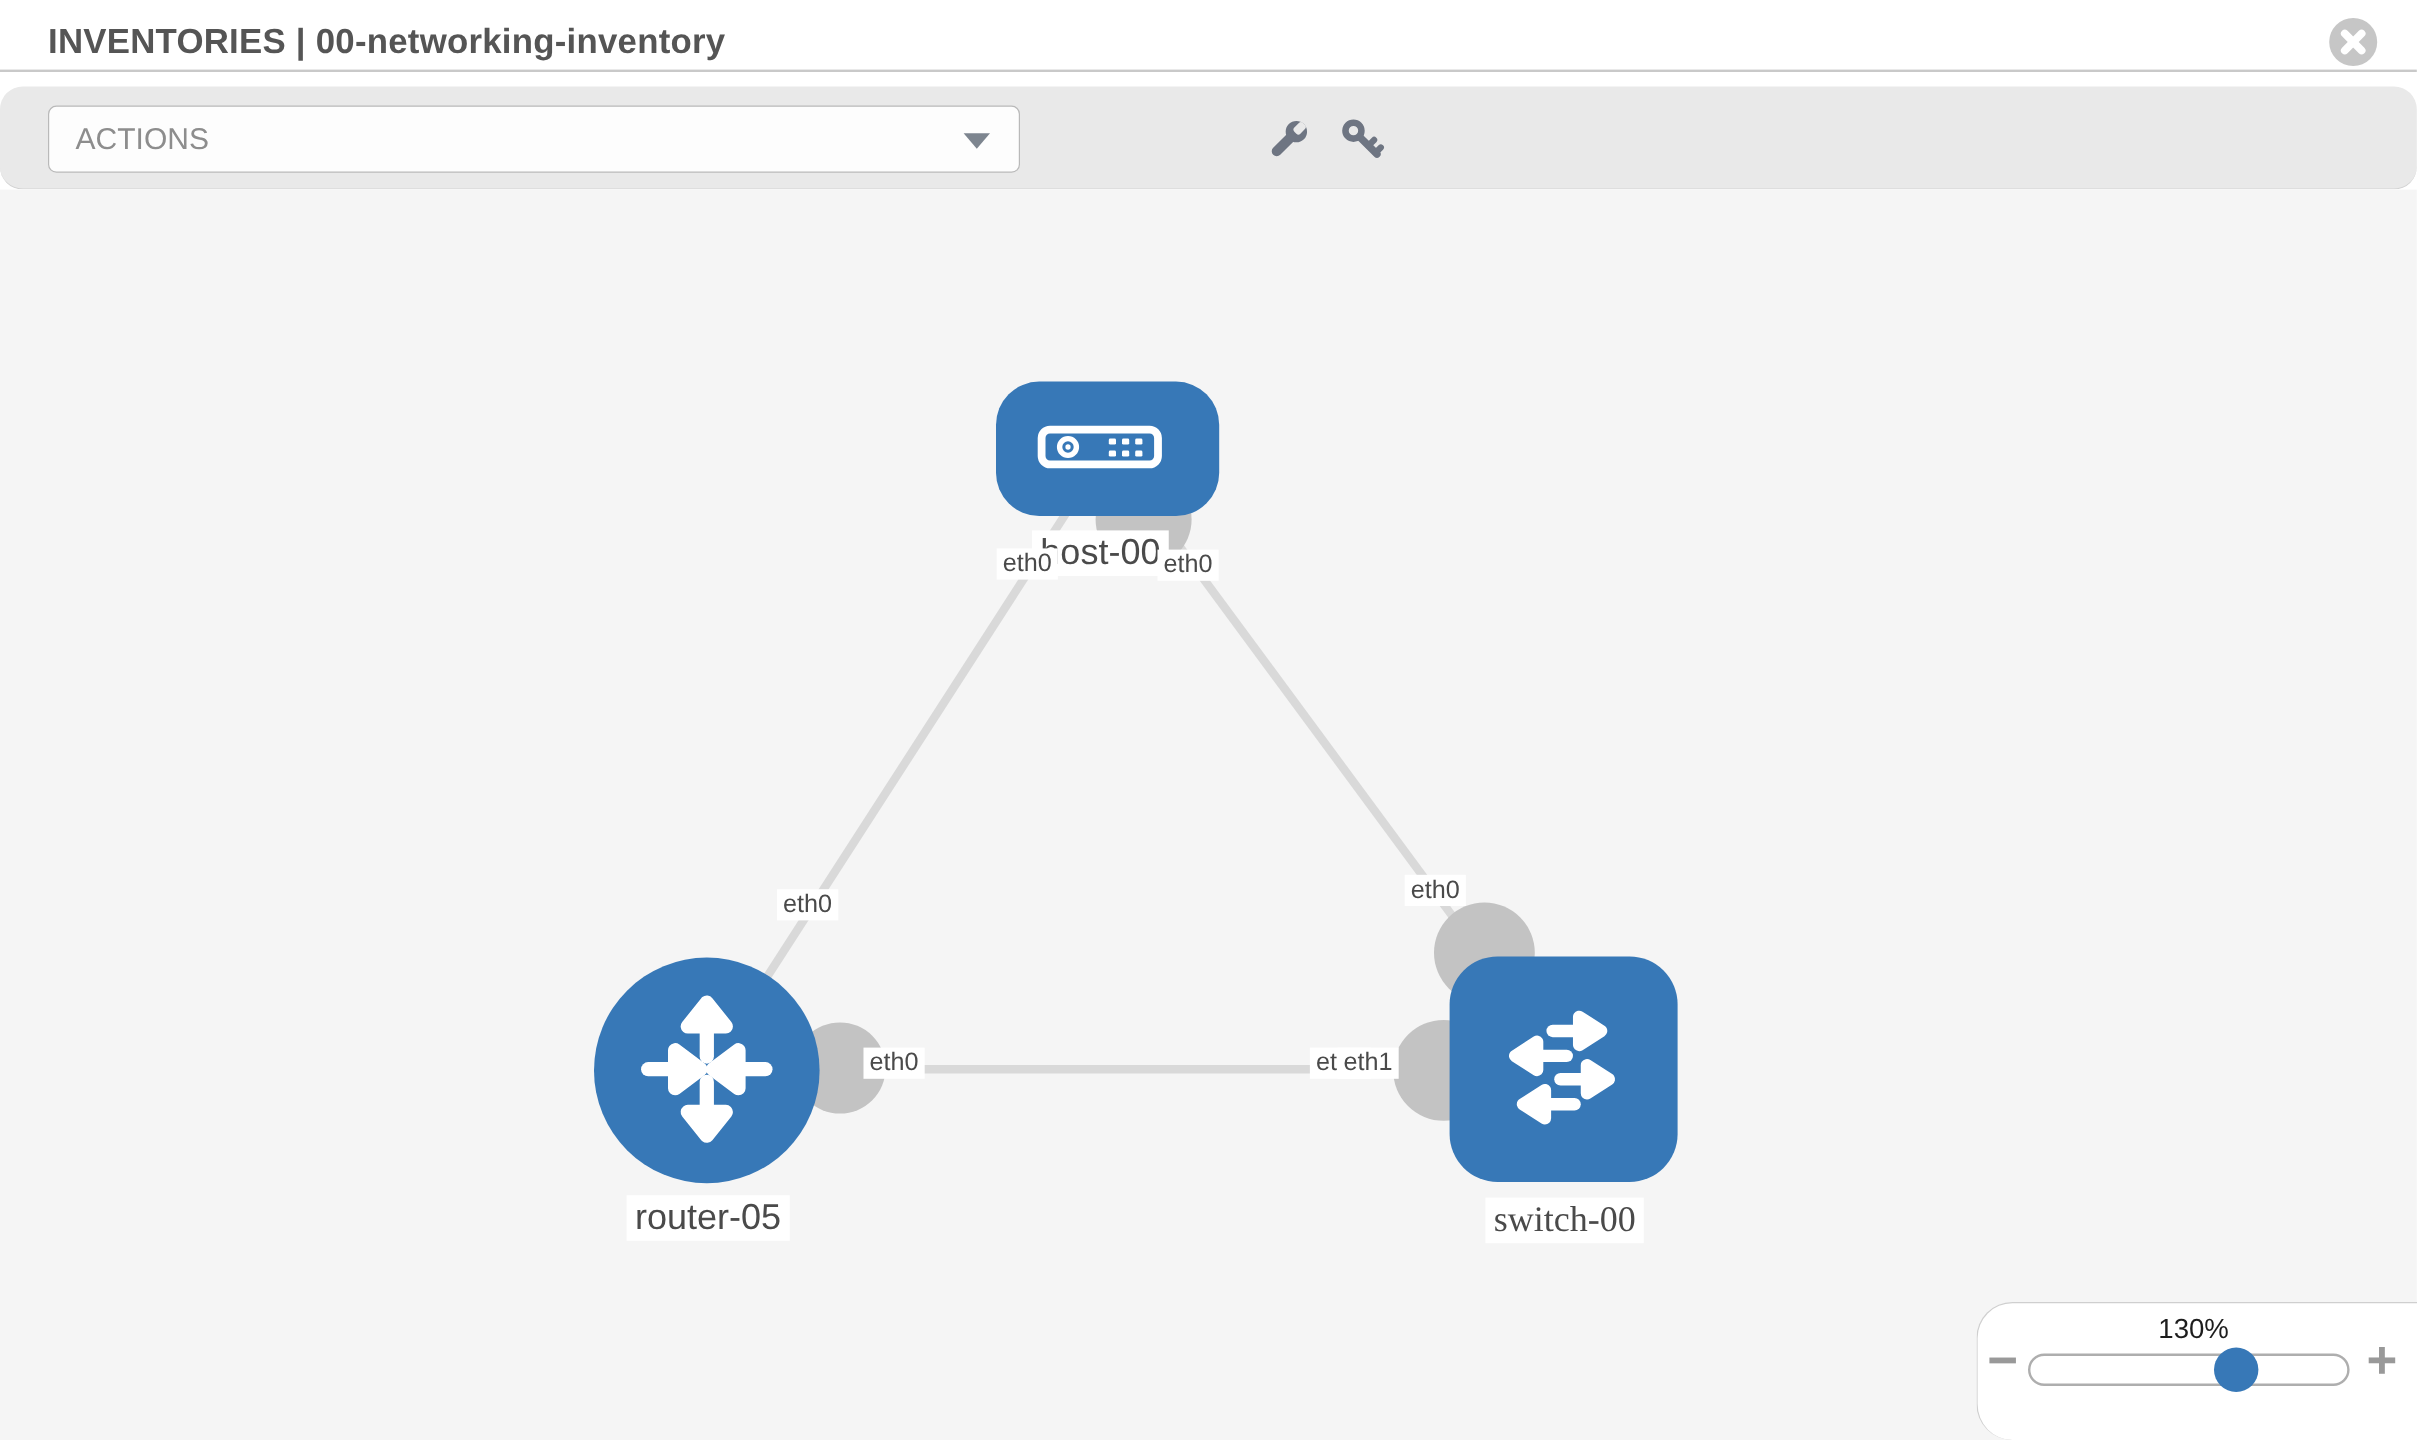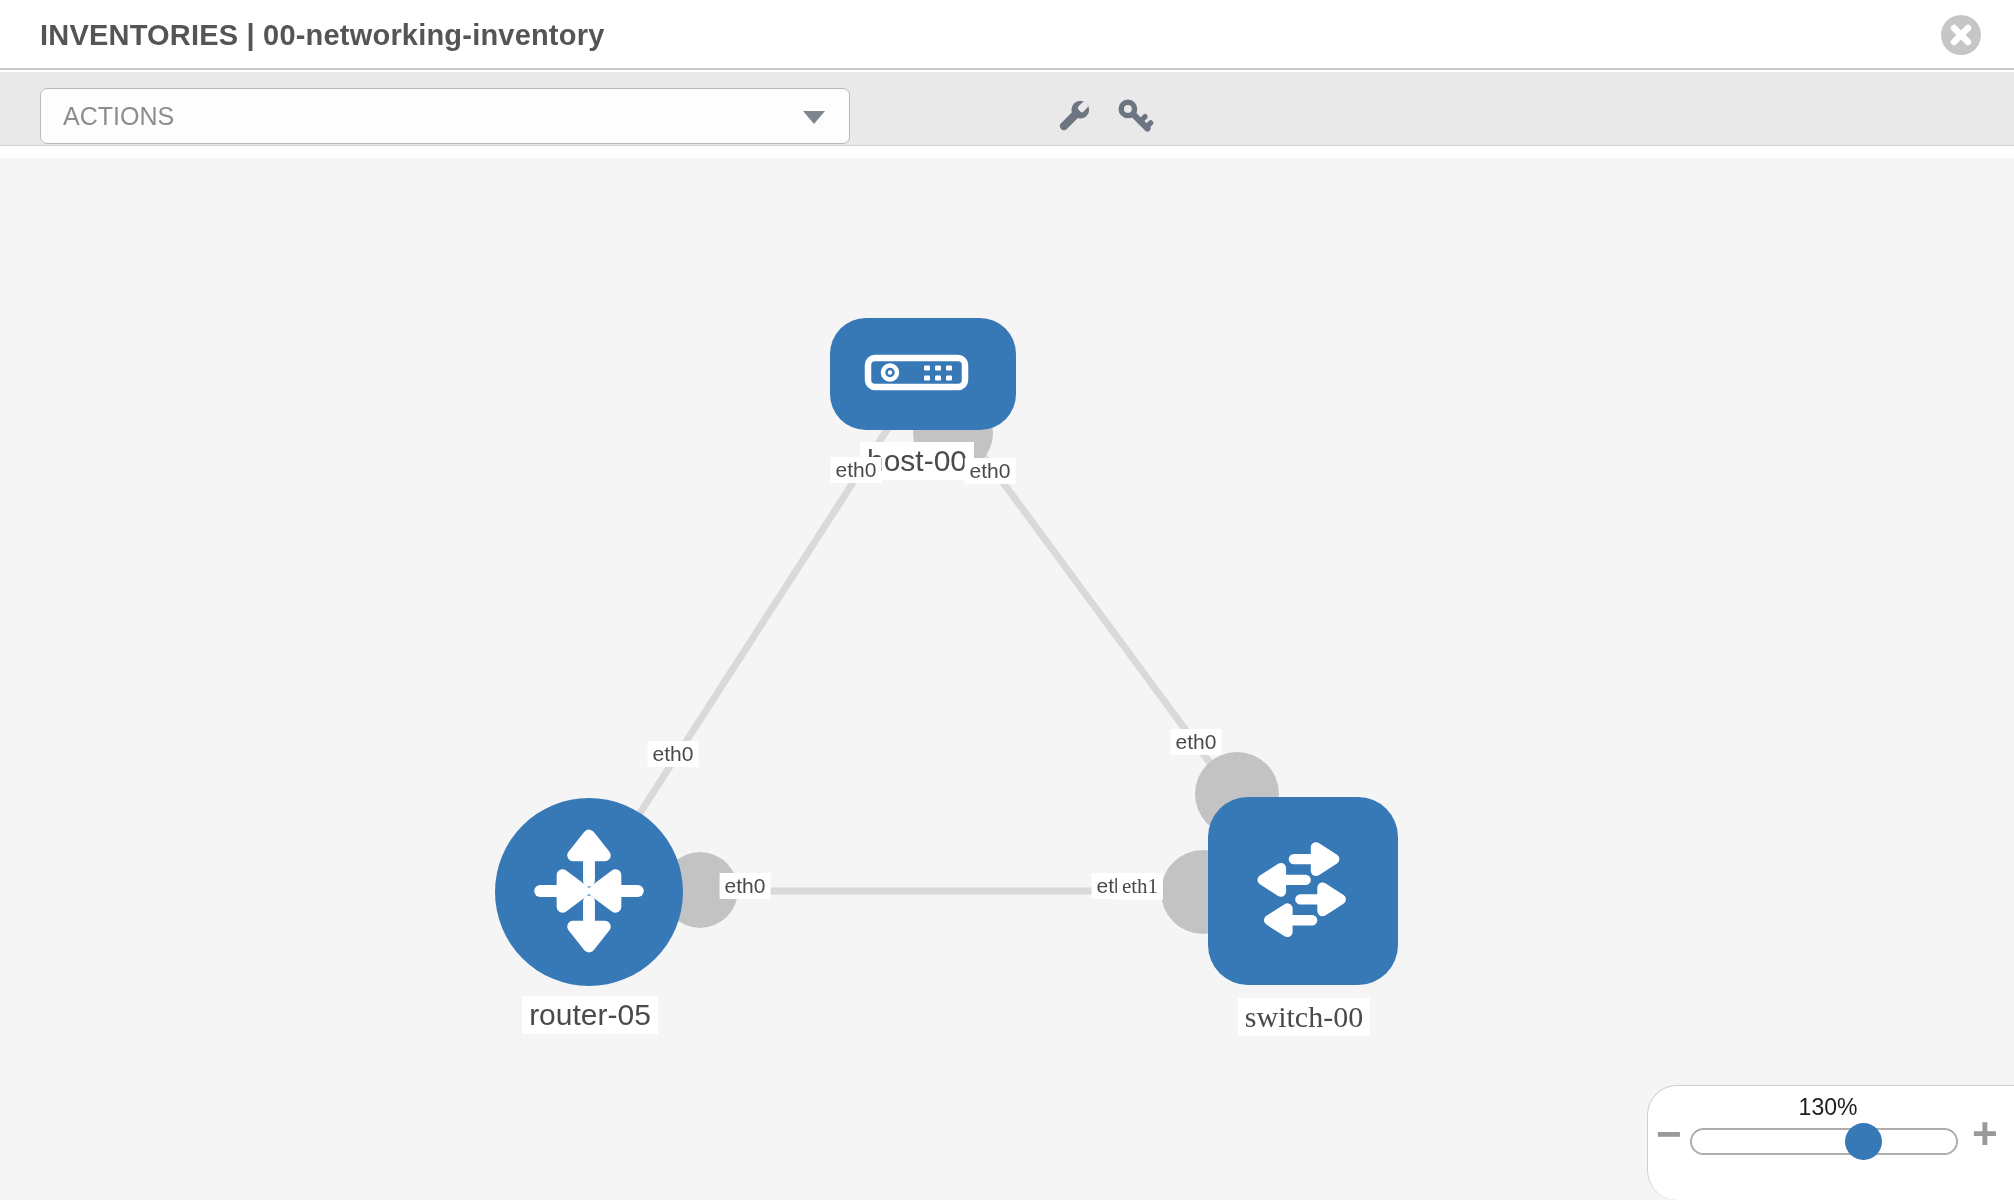--- a/index.html
+++ b/index.html
@@ -1,29 +1,29 @@
 <!DOCTYPE html>
 <html><head>
 <meta charset="utf-8">
 <style>
   * { margin:0; padding:0; box-sizing:border-box; }
   html,body { width:2014px; height:1200px; overflow:hidden;
     font-family:"Liberation Sans", sans-serif; background:#fff; }
 
   
-  .header { position:absolute; left:0; top:0; width:2014px; height:70px;
+  .header { position:absolute; left:0; top:0; width:2014px; height:60px;
     background:#ffffff; border-bottom:2px solid #c9c9c9; }
   .header-title { position:absolute; left:40px; top:19px;
     font-size:29px; font-weight:bold; color:#555; letter-spacing:0.2px; }
   .close-btn { position:absolute; left:1941px; top:15px; width:40px; height:40px;
     border-radius:50%; background:#c6c6c6; cursor:pointer; }
 
   
-  .toolbar { position:absolute; left:0; top:72px; width:2014px; height:74px;
-    background:#e9e9e9; border-bottom:1px solid #d2d2d2; }
+  .toolbar { position:absolute; left:0; top:72px; width:2014px; height:86px;
+    background:#e9e9e9; border-bottom:1px solid #d2d2d2;border-radius:19px; }
   .fake-select { position:absolute; top:16px; height:56px; background:#fdfdfd;
     border:1px solid #b9b9b9; border-radius:7px; cursor:pointer; }
   .fake-select .sel-label { position:absolute; left:22px; top:0; line-height:54px;
     font-size:25px; color:#8d8d8d; }
   .caret { position:absolute; right:24px; top:22px; width:0; height:0;
     border-left:11px solid transparent; border-right:11px solid transparent;
     border-top:13px solid #7d858f; }
   .actions-select { left:40px; width:810px; }
   .search-select  { left:1185px; width:793px; }
   .tool-icon { position:absolute; top:25px; width:38px; height:38px; cursor:pointer; }
@@ -159,21 +159,21 @@
   <div class="chip node-label" style="left:917px;  top:284px;">host-00</div>
   <div class="chip node-label" style="left:590px;  top:838px;">router-05</div>
   <div class="chip node-label" style="left:1304px; top:840px;font-family:Liberation Serif, serif;">switch-00</div>
 
   <div class="chip if-label" style="left:856px;  top:299px;">eth0</div>
   <div class="chip if-label" style="left:990px;  top:300px;">eth0</div>
   <div class="chip if-label" style="left:673px;  top:583px;">eth0</div>
   <div class="chip if-label" style="left:1196px; top:571px;">eth0</div>
   <div class="chip if-label" style="left:745px;  top:715px;">eth0</div>
   <div class="chip if-label" style="left:1117px; top:715px;">eth0</div>
-  <div class="chip if-label" style="left:1140px; top:715px;font-family:Liberation Serif, serif;">eth1</div>
+  <div class="chip if-label" style="left:1140px; top:715px;">eth1</div>
 
   <div class="zoom-panel">
     <div class="zoom-level">130%</div>
     <div class="zoom-minus">−</div>
     <div class="zoom-track"></div>
     <div class="zoom-thumb"></div>
     <div class="zoom-plus">+</div>
   </div>
 
 </div>

